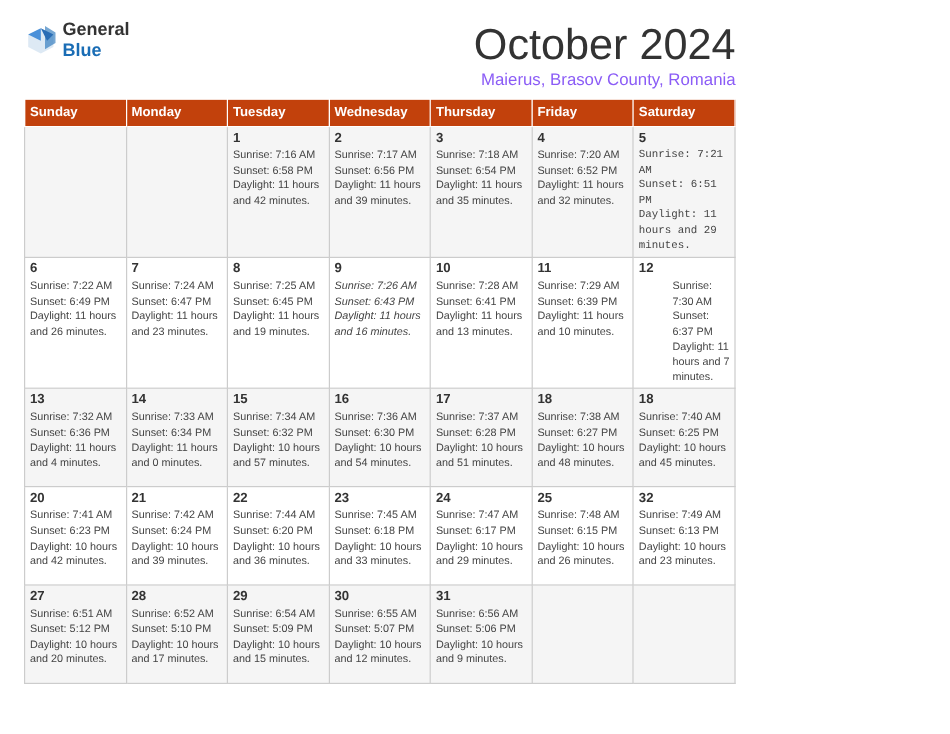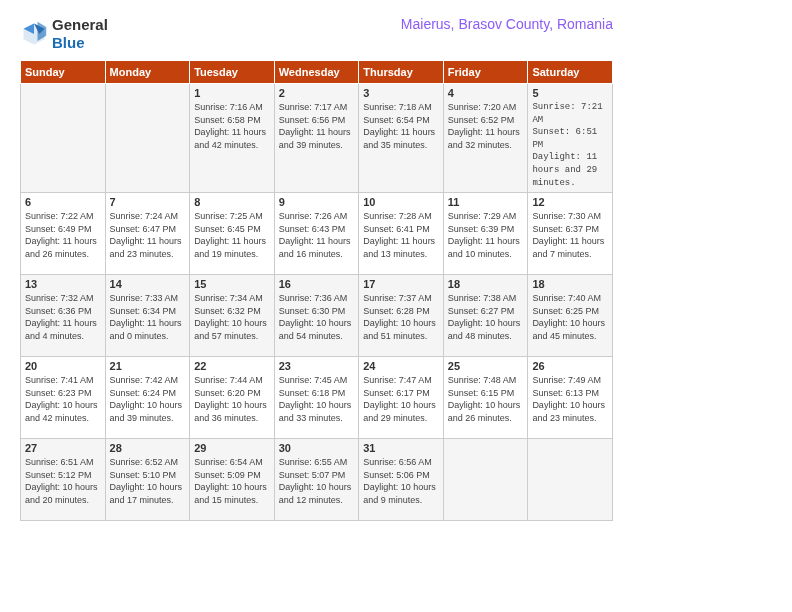--- a/index.html
+++ b/index.html
@@ -101,20 +101,21 @@
         <polygon points="20,2 30,8 30,18 20,24" fill="#1a6db5" opacity="0.6"></polygon>
         <polygon points="16,4 28,10 22,16" fill="#2a6db5"></polygon>
         <polygon points="4,10 16,4 16,16" fill="#4a90d9"></polygon>
       </svg>
       <div class="logo-text">
         <div class="logo-general">General</div>
         <div class="logo-blue">Blue</div>
       </div>
     </div>
     <div class="title-block">
+      <div class="month-title">October 2024</div>
       <div class="subtitle">Maierus, Brasov County, Romania</div>
     </div>
   </div>
 
   <table>
     <thead>
       <tr id="header-row">
           <th>Sunday</th>
           <th>Monday</th>
           <th>Tuesday</th>
@@ -173,39 +174,39 @@
 Daylight: 11 hours and 23 minutes.</div>
           </td>
           <td>
             <span class="day-number">8</span>
             <div class="cell-info" style="white-space: pre-line;">Sunrise: 7:25 AM
 Sunset: 6:45 PM
 Daylight: 11 hours and 19 minutes.</div>
           </td>
           <td>
             <span class="day-number">9</span>
-            <div class="cell-info" style="white-space: pre-line;">Sunrise: 7:26 AM
+            <div class="cell-info" style="white-space: pre-line; font-style: italic;">Sunrise: 7:26 AM
 Sunset: 6:43 PM
 Daylight: 11 hours and 16 minutes.</div>
           </td>
           <td>
             <span class="day-number">10</span>
             <div class="cell-info" style="white-space: pre-line;">Sunrise: 7:28 AM
 Sunset: 6:41 PM
 Daylight: 11 hours and 13 minutes.</div>
           </td>
           <td>
             <span class="day-number">11</span>
             <div class="cell-info" style="white-space: pre-line;">Sunrise: 7:29 AM
 Sunset: 6:39 PM
 Daylight: 11 hours and 10 minutes.</div>
           </td>
           <td>
             <span class="day-number">12</span>
-            <div class="cell-info" style="white-space: pre-line;">Sunrise: 7:30 AM
+            <div class="cell-info" style="white-space: pre-line; margin-left: 28px;">Sunrise: 7:30 AM
 Sunset: 6:37 PM
 Daylight: 11 hours and 7 minutes.</div>
           </td>
         </tr>
         <tr>
           <td>
             <span class="day-number">13</span>
             <div class="cell-info" style="white-space: pre-line;">Sunrise: 7:32 AM
 Sunset: 6:36 PM
 Daylight: 11 hours and 4 minutes.</div>
@@ -278,21 +279,21 @@
 Sunset: 6:17 PM
 Daylight: 10 hours and 29 minutes.</div>
           </td>
           <td>
             <span class="day-number">25</span>
             <div class="cell-info" style="white-space: pre-line;">Sunrise: 7:48 AM
 Sunset: 6:15 PM
 Daylight: 10 hours and 26 minutes.</div>
           </td>
           <td>
-            <span class="day-number">26</span>
+            <span class="day-number">32</span>
             <div class="cell-info" style="white-space: pre-line;">Sunrise: 7:49 AM
 Sunset: 6:13 PM
 Daylight: 10 hours and 23 minutes.</div>
           </td>
         </tr>
         <tr>
           <td>
             <span class="day-number">27</span>
             <div class="cell-info" style="white-space: pre-line;">Sunrise: 6:51 AM
 Sunset: 5:12 PM

